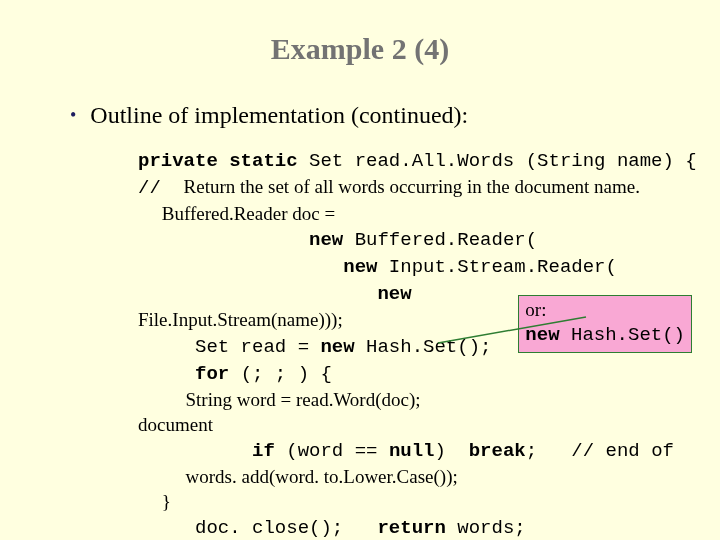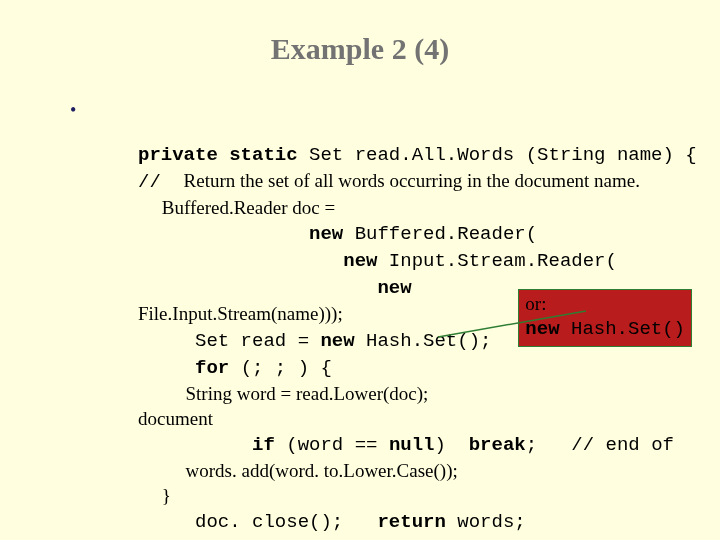--- a/index.html
+++ b/index.html
@@ -50,21 +50,21 @@
   }
   .mono {
     font-family: "Courier New", Courier, monospace;
   }
   .bold { font-weight: bold; }
   .annot-box {
     position: absolute;
     right: 8px;
     top: 148px;
     border: 1.5px solid #2e7d32;
-    background: #b91c1c;
+    background: #f9a8d4;
     padding: 2px 6px 4px 6px;
     font-size: 19px;
     line-height: 1.25;
     font-family: "Times New Roman", Times, serif;
   }
   .annot-box .mono { font-family: "Courier New", Courier, monospace; }
   .connector {
     position: absolute;
     stroke: #2e7d32;
     fill: none;
@@ -75,20 +75,21 @@
 </style>
 </head>
 <body>
 
 <div class="slide">
 
   <div class="title">Example 2 (4)</div>
 
   <div class="bullet-row">
     <span class="bullet-dot">•</span>
+    <span>Outline of implementation (continued):</span>
   </div>
 
   <div class="code-area">
 
     <div class="ln"><span class="mono bold">private static</span><span class="mono"> Set read.All.Words (String name) {</span></div>
 
     <div class="ln"><span class="mono">//  </span><span>Return the set of all words occurring in the document name.</span></div>
 
     <div class="ln mono">     Buffered.Reader doc =</div>
 
@@ -97,21 +98,21 @@
     <div class="ln"><span class="mono">                  </span><span class="mono bold">new</span><span class="mono"> Input.Stream.Reader(</span></div>
 
     <div class="ln"><span class="mono">                     </span><span class="mono bold">new</span></div>
 
     <div class="ln mono">File.Input.Stream(name)));</div>
 
     <div class="ln"><span class="mono">     Set read = </span><span class="mono bold">new</span><span class="mono"> Hash.Set();</span></div>
 
     <div class="ln"><span class="mono">     </span><span class="mono bold">for</span><span class="mono"> (; ; ) {</span></div>
 
-    <div class="ln mono">          String word = read.Lower(doc);</div>
+    <div class="ln mono">          String word = read.Word(doc);</div>
 
     <div class="ln">document</div>
 
     <div class="ln"><span class="mono">          </span><span class="mono bold">if</span><span class="mono"> (word == </span><span class="mono bold">null</span><span class="mono">)  </span><span class="mono bold">break</span><span class="mono">;   </span><span class="mono">// end of</span></div>
 
     <div class="ln mono">          words. add(word. to.Lower.Case());</div>
 
     <div class="ln mono">     }</div>
 
     <div class="ln"><span class="mono">     doc. close();   </span><span class="mono bold">return</span><span class="mono"> words;</span></div>

